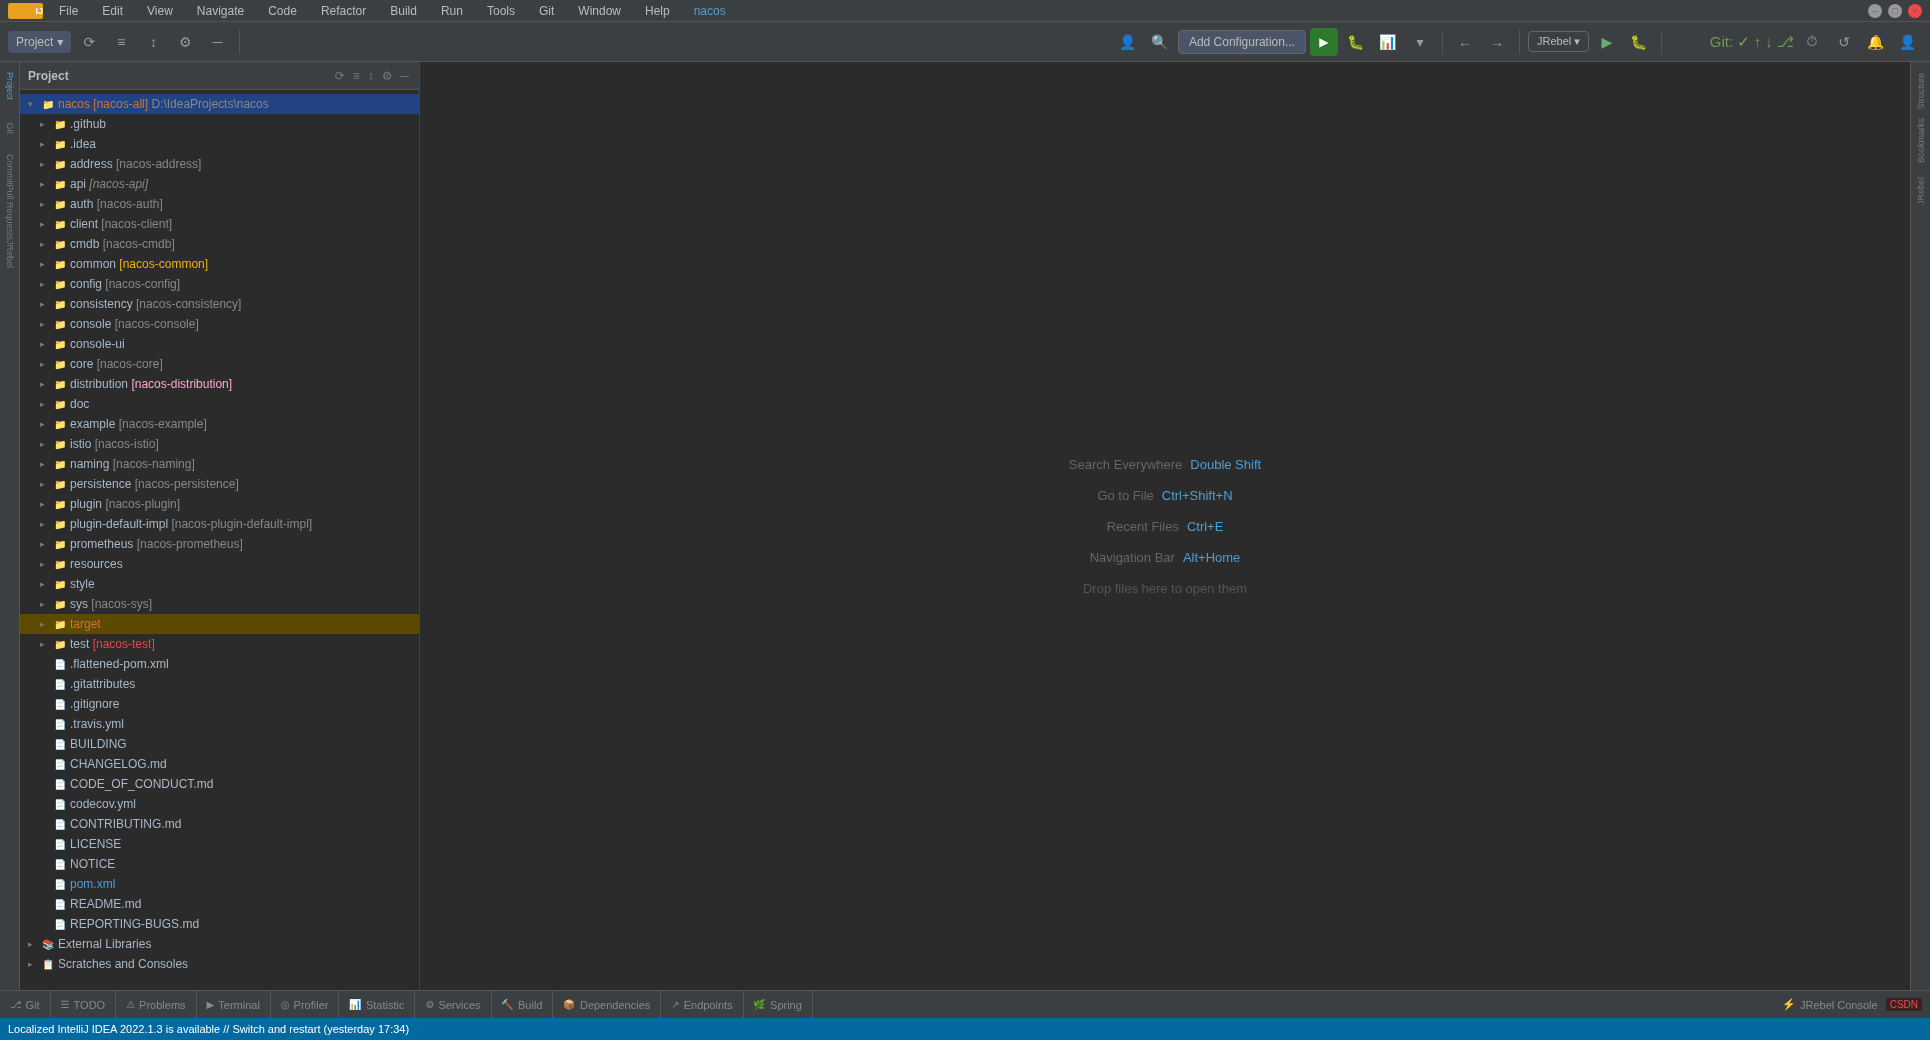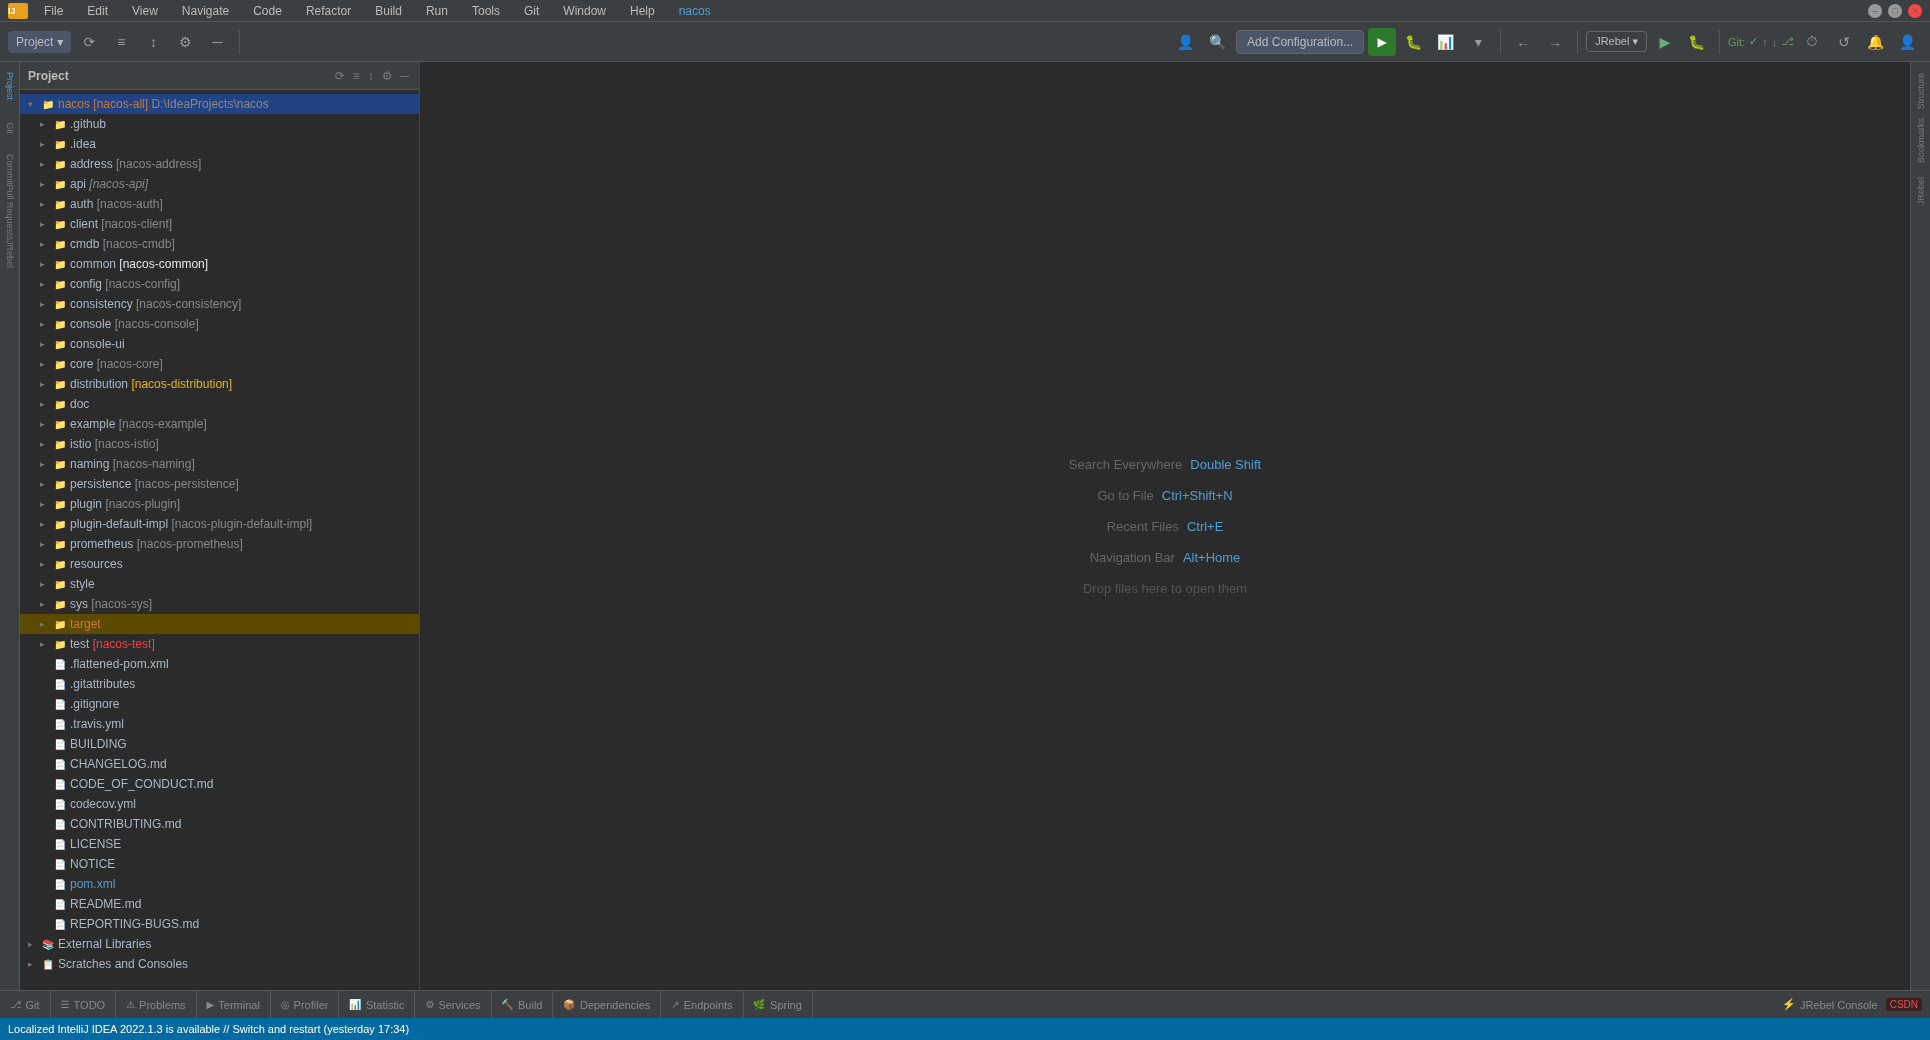--- a/index.html
+++ b/index.html
@@ -25,27 +25,27 @@
       padding: 0 8px;
       border-bottom: 1px solid #555;
       flex-shrink: 0;
     }
     .title-bar-left {
       display: flex;
       align-items: center;
       gap: 8px;
     }
     .title-bar-icon {
-      width: 20px;
+      width: 35px;
       height: 16px;
       background: #e8a020;
       border-radius: 2px;
       display: flex;
       align-items: center;
-      justify-content: flex-start;
+      justify-content: flex-end;
       font-size: 9px;
       color: white;
       font-weight: bold;
     }
     .title-bar-menus {
       display: flex;
       gap: 8px;
     }
     .title-bar-menu-item {
       padding: 2px 8px;
@@ -152,21 +152,22 @@
       cursor: pointer;
       color: #bbb;
       font-size: 11px;
       border: 1px solid #666;
     }
     .git-status {
       display: flex;
       align-items: center;
       gap: 4px;
       color: #6a9956;
-      font-size: 11px;
+      font-size: 15px;
+      margin-left: 40px;
     }
 
     
     .main-area {
       display: flex;
       flex: 1;
       overflow: hidden;
     }
 
     
@@ -552,21 +553,21 @@
 
       <div class="tree-item indent-1">
         <span class="tree-chevron">▸</span>
         <span class="tree-icon folder-icon">📁</span>
         <span class="tree-label">cmdb <span style="color:#888;">[nacos-cmdb]</span></span>
       </div>
 
       <div class="tree-item indent-1">
         <span class="tree-chevron">▸</span>
         <span class="tree-icon folder-icon">📁</span>
-        <span class="tree-label">common <span style="color:#e5e5e5;margin-top:43px;">[nacos-common]</span></span>
+        <span class="tree-label">common <span style="color:#eab308;margin-top:43px;">[nacos-common]</span></span>
       </div>
 
       <div class="tree-item indent-1">
         <span class="tree-chevron">▸</span>
         <span class="tree-icon folder-icon">📁</span>
         <span class="tree-label">config <span style="color:#888;">[nacos-config]</span></span>
       </div>
 
       <div class="tree-item indent-1">
         <span class="tree-chevron">▸</span>
@@ -588,21 +589,21 @@
 
       <div class="tree-item indent-1">
         <span class="tree-chevron">▸</span>
         <span class="tree-icon folder-icon">📁</span>
         <span class="tree-label">core <span style="color:#888;">[nacos-core]</span></span>
       </div>
 
       <div class="tree-item indent-1">
         <span class="tree-chevron">▸</span>
         <span class="tree-icon folder-icon">📁</span>
-        <span class="tree-label">distribution <span style="color:#eab308;">[nacos-distribution]</span></span>
+        <span class="tree-label">distribution <span style="color:#f9a8d4;">[nacos-distribution]</span></span>
       </div>
 
       <div class="tree-item indent-1">
         <span class="tree-chevron">▸</span>
         <span class="tree-icon folder-icon">📁</span>
         <span class="tree-label">doc</span>
       </div>
 
       <div class="tree-item indent-1">
         <span class="tree-chevron">▸</span>

